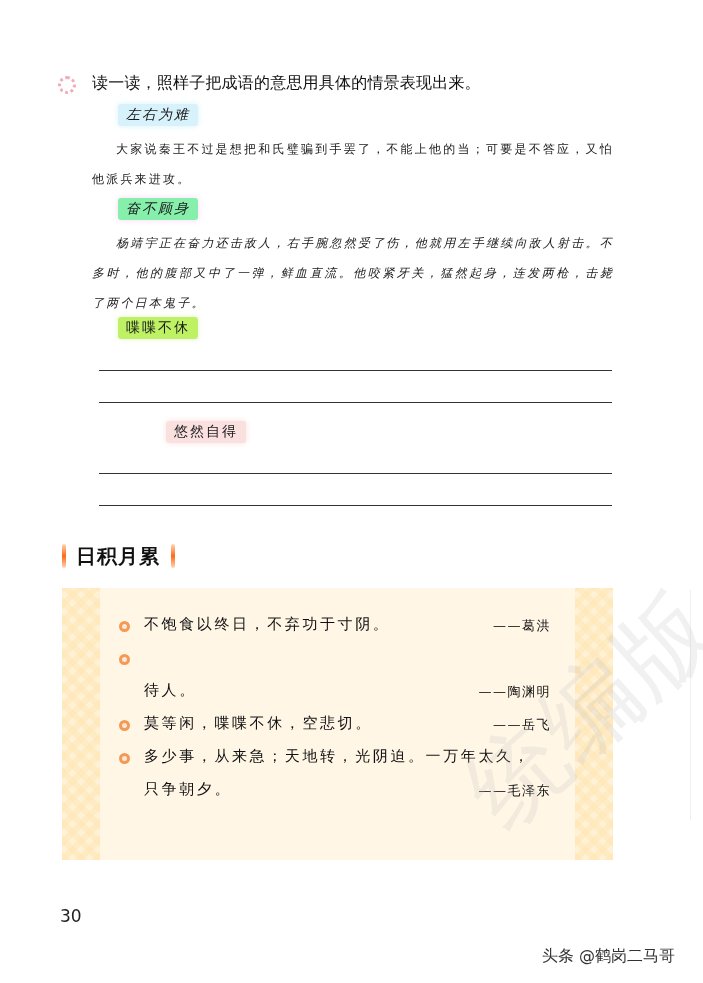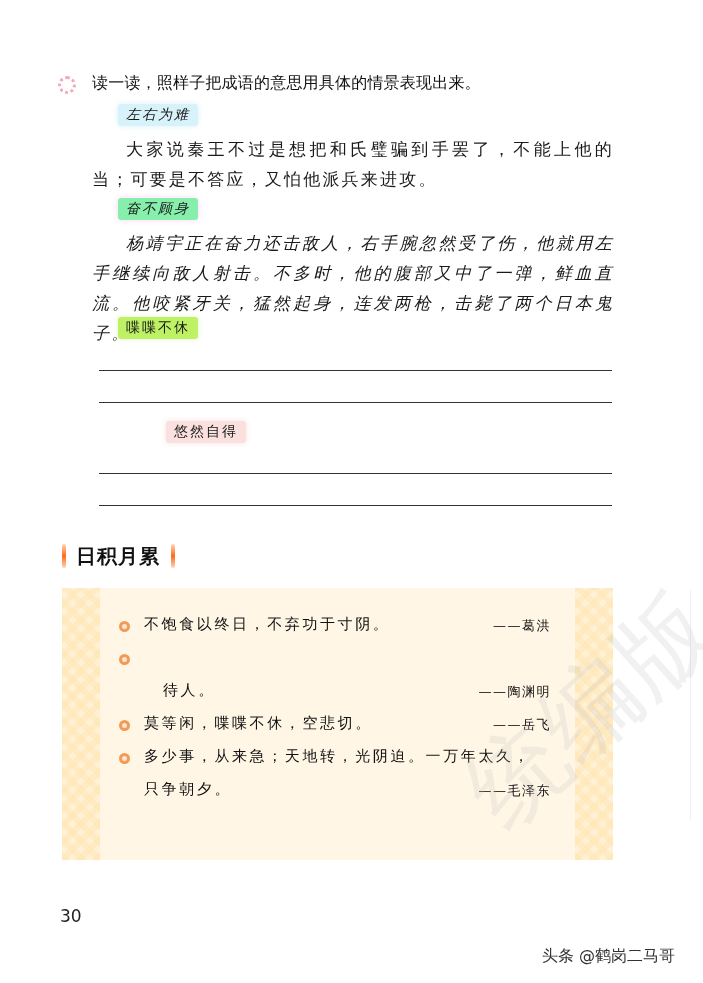--- a/index.html
+++ b/index.html
@@ -25,21 +25,21 @@
   .tag {
     font-size: 14px; padding: 2px 8px; letter-spacing: 2px;
     border-radius: 3px; font-style: italic; text-align: center;
   }
   .tag-blue  { left: 118px; top: 104px; background: #d8f2fb; box-shadow: 0 0 6px #d8f2fb; }
   .tag-pink  { left: 118px; top: 198px; background: #86efac; box-shadow: 0 0 6px #f8d8f4; }
   .tag-green { left: 118px; top: 317px; background: #bef264; box-shadow: 0 0 6px #e2f7cf; font-style: normal; }
   .tag-red   { left: 118px; top: 421px; background: #fbe0e0; box-shadow: 0 0 6px #fbe0e0; font-style: normal; margin-left: 48px; }
 
   .para {
-    left: 92px; width: 522px; font-size: 17px; line-height: 30px;
+    left: 92px; width: 522px; font-size: 12px; line-height: 30px;
     letter-spacing: 2.2px; text-indent: 2em; text-align: justify;
   }
   .para1 { top: 134px; }
   .para2 { top: 228px; font-style: italic; }
 
   .write-line { left: 99px; width: 513px; height: 0; border-top: 1.2px solid #333; }
 
   
   .sec-bar {
     width: 4px; height: 24px; border-radius: 2px;
@@ -114,21 +114,21 @@
 
 <div class="abs quote-box">
   <div class="abs quote-side left"></div>
   <div class="abs quote-side right"></div>
 
   <div class="abs q-bullet" style="left:57px; top:33px;"></div>
   <div class="abs q-line" style="left:82px; top:27px;">不饱食以终日，不弃功于寸阴。</div>
   <div class="abs q-author" style="right:62px; top:29px;">——葛洪</div>
 
   <div class="abs q-bullet" style="left:57px; top:66px;"></div>
-  <div class="abs q-line" style="left:82px; top:93px;margin-left:19px;">待人。</div>
+  <div class="abs q-line" style="left:82px; top:93px;">待人。</div>
   <div class="abs q-author" style="right:62px; top:95px;">——陶渊明</div>
 
   <div class="abs q-bullet" style="left:57px; top:132px;"></div>
   <div class="abs q-line" style="left:82px; top:126px;">莫等闲，喋喋不休，空悲切。</div>
   <div class="abs q-author" style="right:62px; top:128px;">——岳飞</div>
 
   <div class="abs q-bullet" style="left:57px; top:165px;"></div>
   <div class="abs q-line" style="left:82px; top:159px;">多少事，从来急；天地转，光阴迫。一万年太久，</div>
   <div class="abs q-line" style="left:82px; top:192px;">只争朝夕。</div>
   <div class="abs q-author" style="right:62px; top:194px;">——毛泽东</div>

